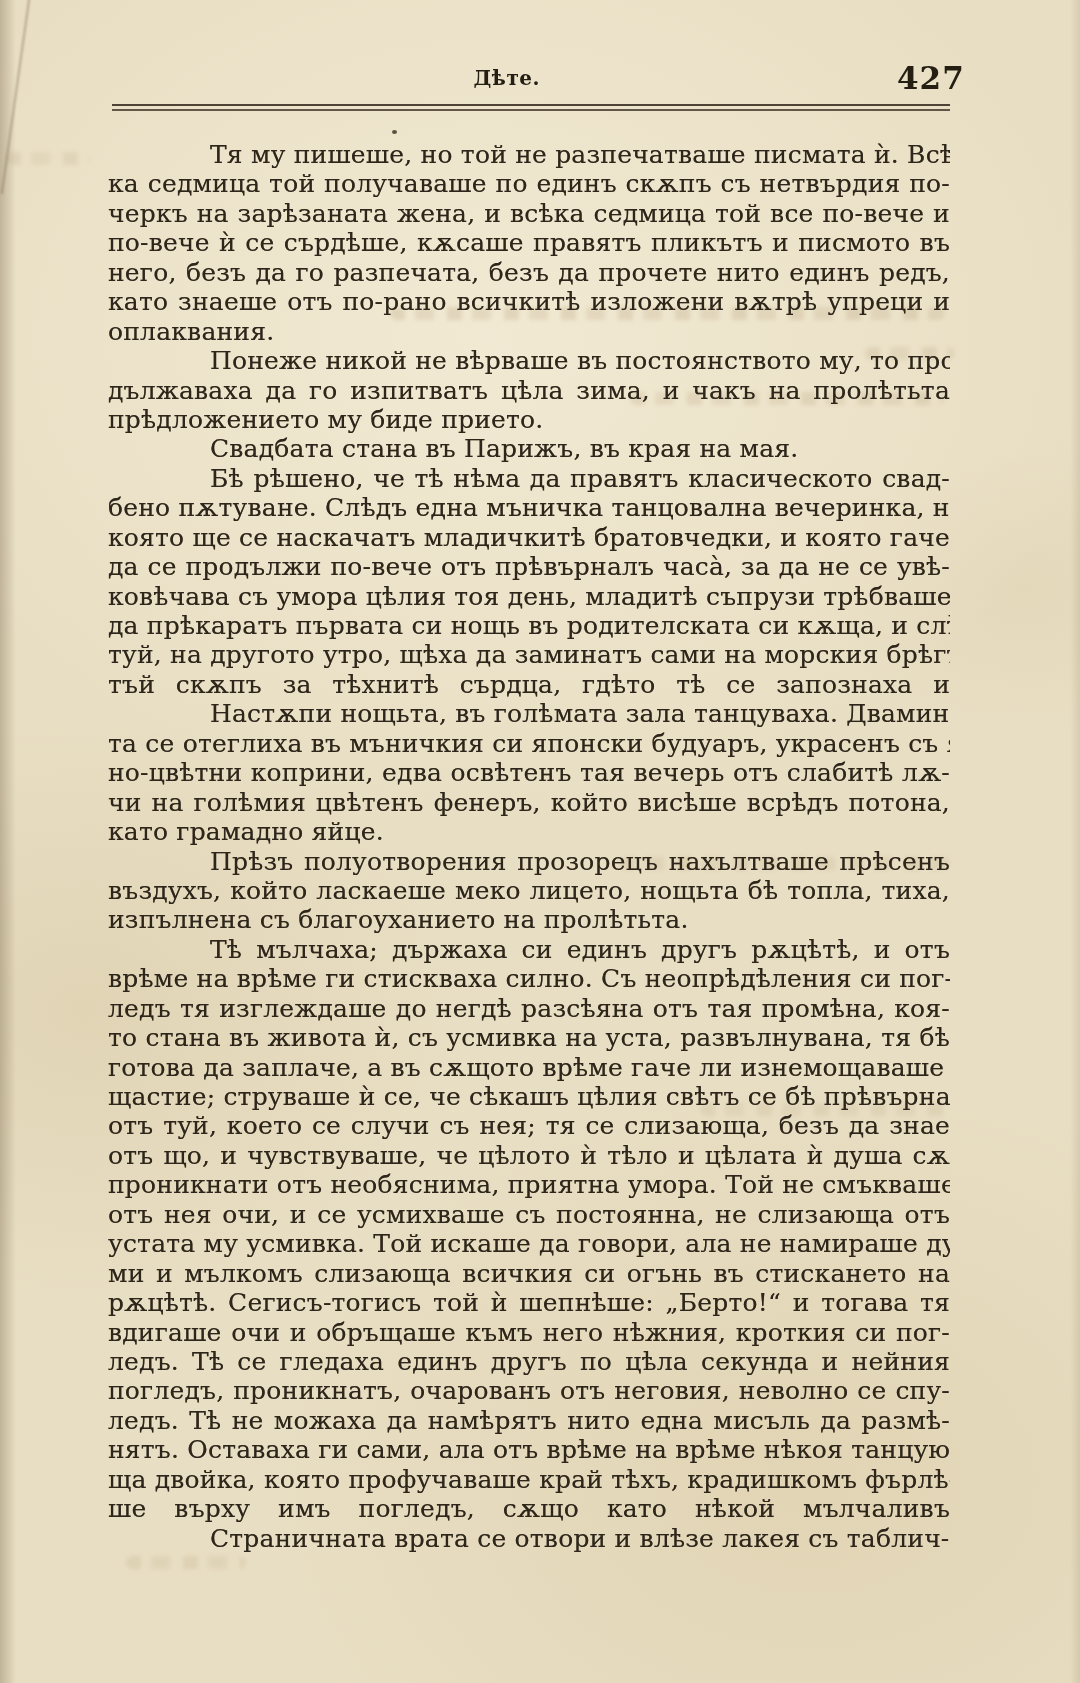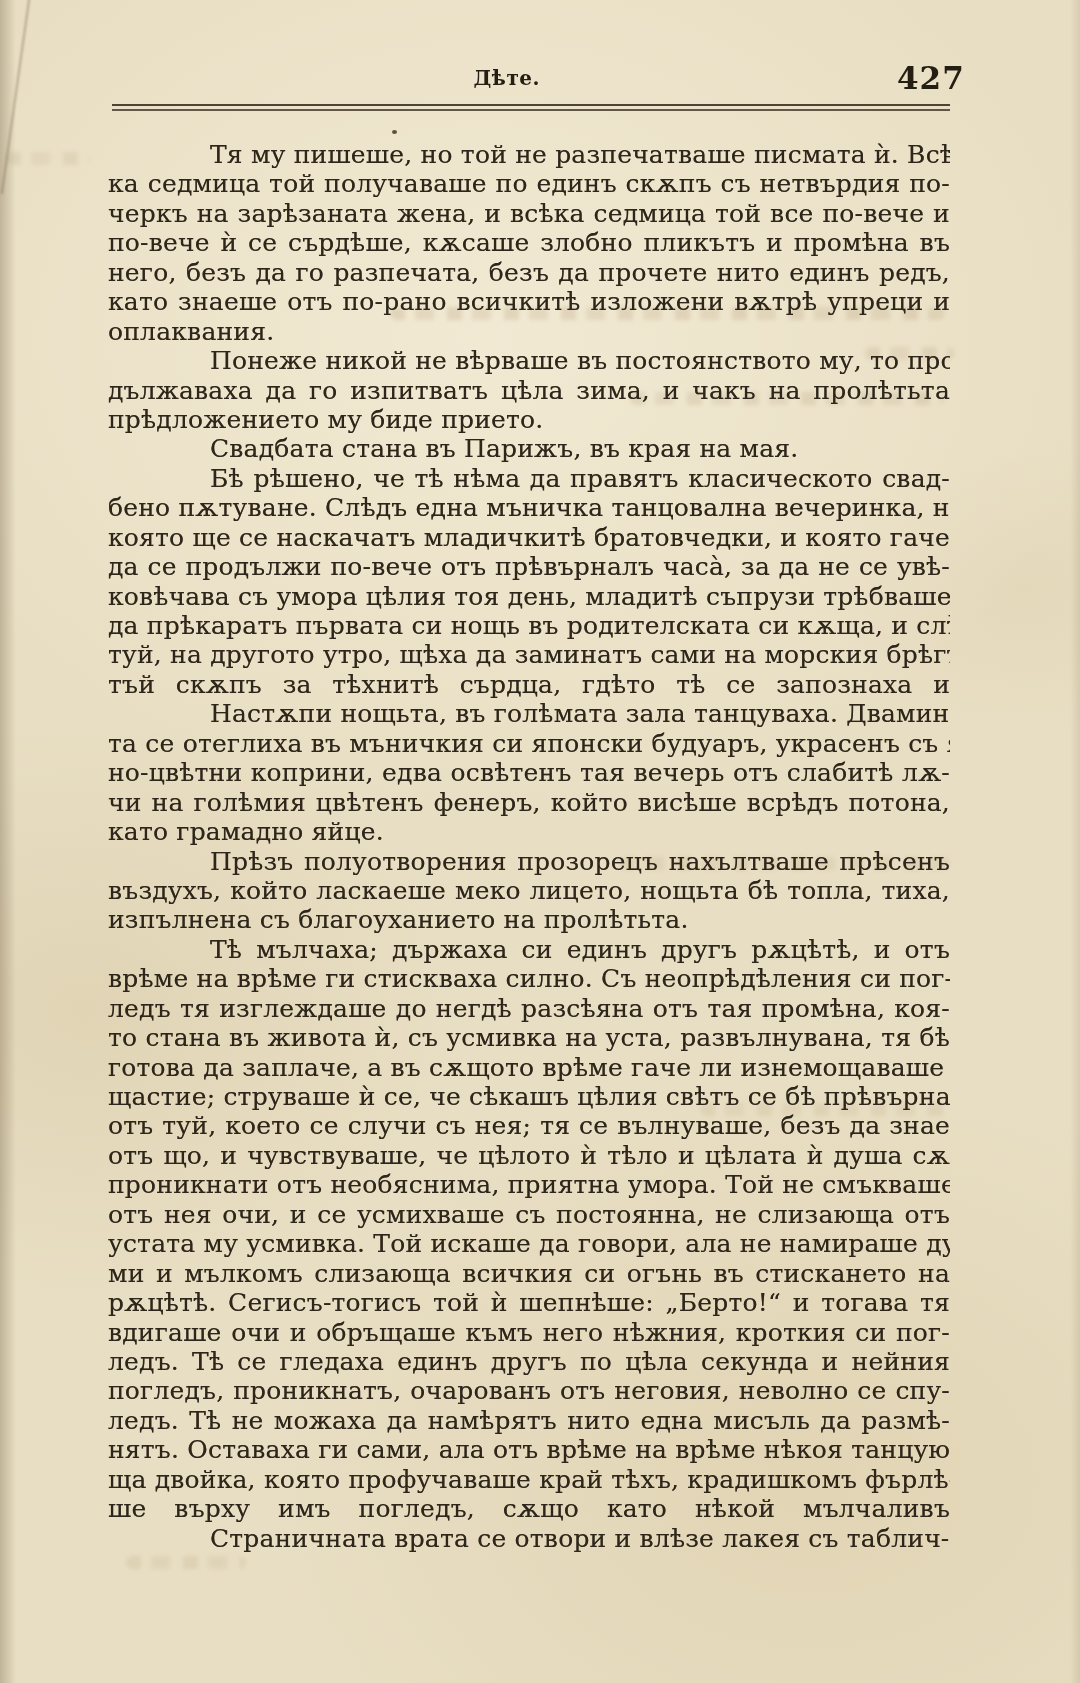--- a/index.html
+++ b/index.html
@@ -83,21 +83,21 @@
 <div class="bleed" style="left:620px;top:857px;width:330px;opacity:.35;"></div>
 <div class="bleed" style="left:700px;top:1103px;width:250px;opacity:.28;"></div>
 <div class="bleed" style="left:6px;top:152px;width:84px;opacity:.30;"></div>
 <div class="bleed" style="left:126px;top:1556px;width:120px;opacity:.32;"></div>
 <div class="speck" style="left:392px;top:130px;"></div>
 
 <div class="text-block">
     <div class="line indent">Тя му пишеше, но той не разпечатваше писмата ѝ. Всѣ-</div>
     <div class="line">ка седмица той получаваше по единъ скѫпъ съ нетвърдия по-</div>
     <div class="line">черкъ на зарѣзаната жена, и всѣка седмица той все по-вече и</div>
-    <div class="line">по-вече ѝ се сърдѣше, кѫсаше злобно пликътъ и промѣна въ</div>
+    <div class="line">по-вече ѝ се сърдѣше, кѫсаше правятъ пликътъ и писмото въ</div>
     <div class="line">него, безъ да го разпечата, безъ да прочете нито единъ редъ,</div>
     <div class="line">като знаеше отъ по-рано всичкитѣ изложени вѫтрѣ упреци и</div>
     <div class="line last">оплаквания.</div>
     <div class="line indent">Понеже никой не вѣрваше въ постоянството му, то про-</div>
     <div class="line">дължаваха да го изпитватъ цѣла зима, и чакъ на пролѣтьта</div>
     <div class="line last">прѣдложението му биде прието.</div>
     <div class="line indent last">Свадбата стана въ Парижъ, въ края на мая.</div>
     <div class="line indent">Бѣ рѣшено, че тѣ нѣма да правятъ класическото свад-</div>
     <div class="line">бено пѫтуване. Слѣдъ една мъничка танцовална вечеринка, на</div>
     <div class="line">която ще се наскачатъ младичкитѣ братовчедки, и която гаче</div>
@@ -113,21 +113,21 @@
     <div class="line last">като грамадно яйце.</div>
     <div class="line indent">Прѣзъ полуотворения прозорецъ нахълтваше прѣсенъ</div>
     <div class="line">въздухъ, който ласкаеше меко лицето, нощьта бѣ топла, тиха,</div>
     <div class="line last">изпълнена съ благоуханието на пролѣтьта.</div>
     <div class="line indent">Тѣ мълчаха; държаха си единъ другъ рѫцѣтѣ, и отъ</div>
     <div class="line">врѣме на врѣме ги стискваха силно. Съ неопрѣдѣления си пог-</div>
     <div class="line">ледъ тя изглеждаше до негдѣ разсѣяна отъ тая промѣна, коя-</div>
     <div class="line">то стана въ живота ѝ, съ усмивка на уста, развълнувана, тя бѣ</div>
     <div class="line">готова да заплаче, а въ сѫщото врѣме гаче ли изнемощаваше отъ</div>
     <div class="line">щастие; струваше ѝ се, че сѣкашъ цѣлия свѣтъ се бѣ прѣвърналъ</div>
-    <div class="line">отъ туй, което се случи съ нея; тя се вълнуваше, безъ да знае</div>
+    <div class="line">отъ туй, което се случи съ нея; тя се слизающа, безъ да знае</div>
     <div class="line">отъ що, и чувствуваше, че цѣлото ѝ тѣло и цѣлата ѝ душа сѫ</div>
     <div class="line">проникнати отъ необяснима, приятна умора. Той не смъкваше</div>
     <div class="line">отъ нея очи, и се усмихваше съ постоянна, не слизающа отъ</div>
     <div class="line">устата му усмивка. Той искаше да говори, ала не намираше ду-</div>
     <div class="line">ми и мълкомъ слизающа всичкия си огънь въ стискането на</div>
     <div class="line">рѫцѣтѣ. Сегисъ-тогисъ той ѝ шепнѣше: „Берто!“ и тогава тя</div>
     <div class="line">вдигаше очи и обръщаше къмъ него нѣжния, кроткия си пог-</div>
     <div class="line">ледъ. Тѣ се гледаха единъ другъ по цѣла секунда и нейния</div>
     <div class="line">погледъ, проникнатъ, очарованъ отъ неговия, неволно се спу-</div>
     <div class="line">ледъ. Тѣ не можаха да намѣрятъ нито една мисъль да размѣ-</div>

